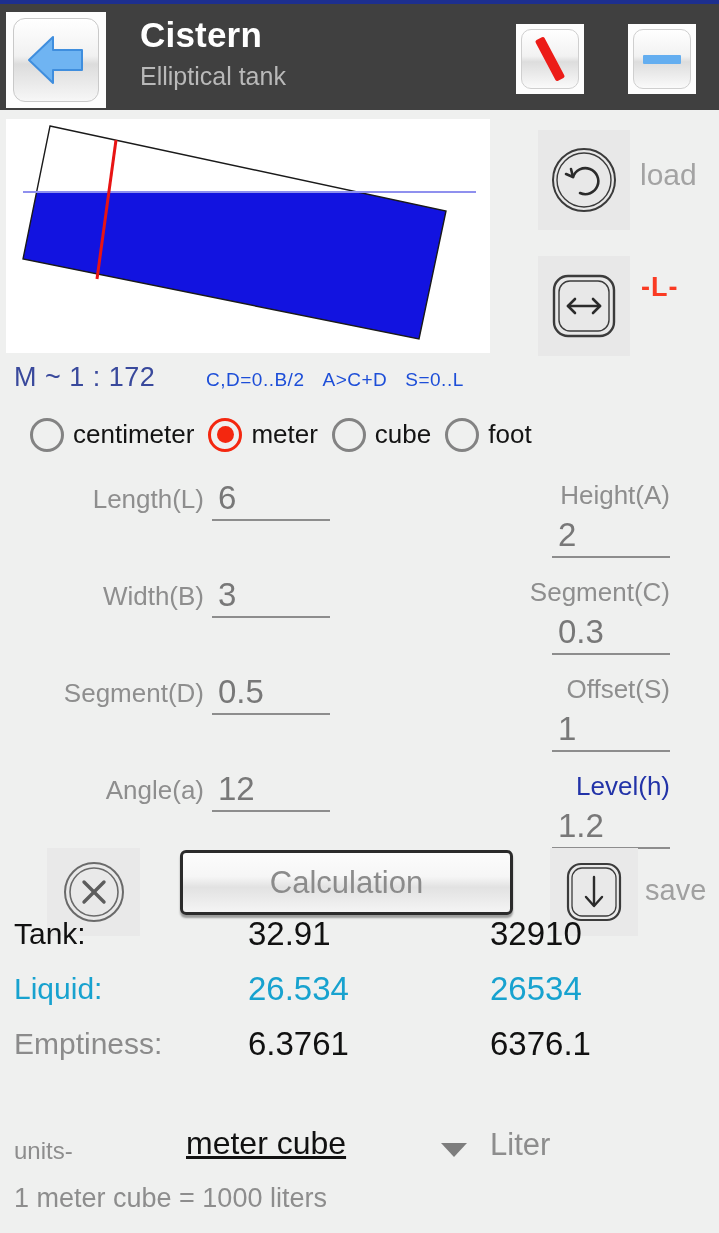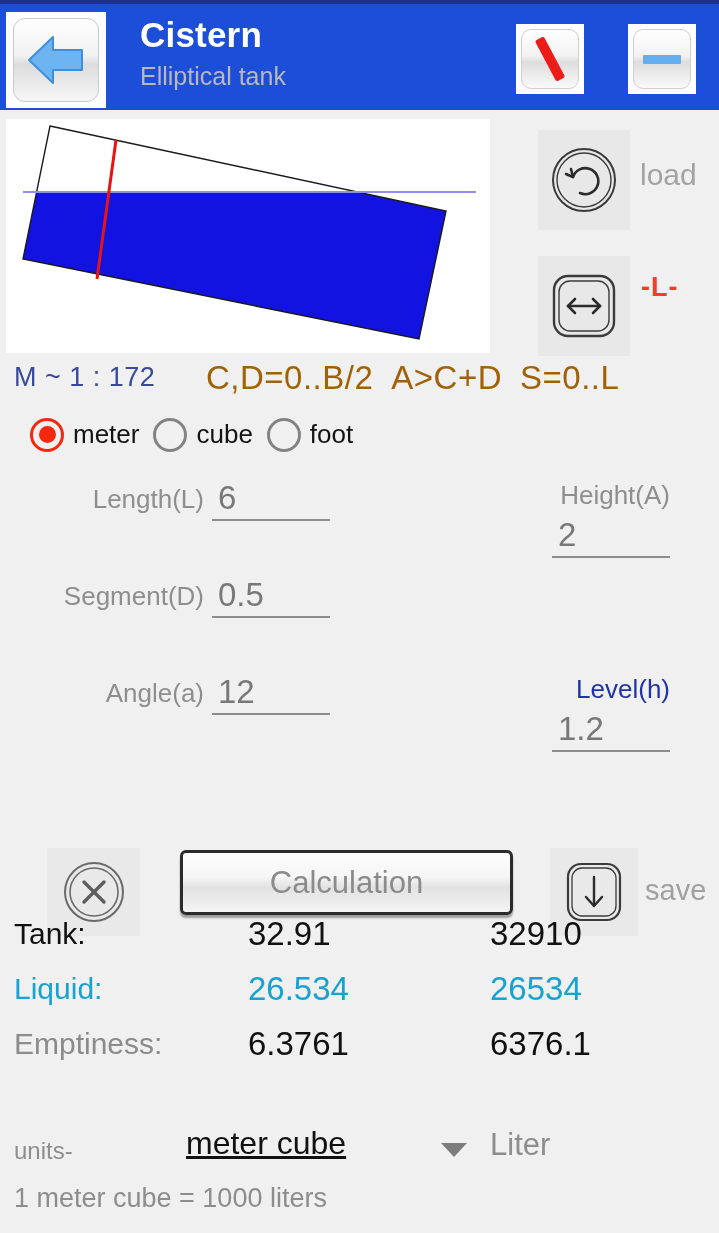--- a/index.html
+++ b/index.html
@@ -8,21 +8,21 @@
     background: #eff0ef;
     font-family: "Liberation Sans", sans-serif;
     overflow: hidden;
   }
   #root { position: relative; width: 719px; height: 1233px; background: #eff0ef; }
 
   
   .topline { position:absolute; top:0; left:0; width:719px; height:4px; background:#1d2f8f; }
   .titlebar {
     position:absolute; top:4px; left:0; width:719px; height:106px;
-    background:#1d4ed8;
+    background:#404040;
   }
   .backbtn {
     position:absolute; left:6px; top:8px; width:100px; height:96px;
     background:#fdfdfd;
     display:flex; align-items:center; justify-content:center;
   }
   .backbtn .inner{
     width:86px; height:84px; border-radius:12px;
     background: linear-gradient(180deg,#ffffff 0%,#f1f1f1 45%,#dcdcdc 55%,#f7f7f7 100%);
     border:1px solid #c9c9c9;
@@ -63,21 +63,21 @@
     position:absolute; left:640px; top:158px; font-size:30px; color:#a3a3a3;
   }
   .lbl-L {
     position:absolute; left:641px; top:272px; font-size:27px; font-weight:bold; color:#fa3b23;
     letter-spacing:1px;
   }
 
   
   .scale-row { position:absolute; left:0; top:358px; width:612px; height:44px; }
   .scale-m { position:absolute; left:14px; top:4px; font-size:27px; color:#39499c; letter-spacing:.5px;}
-  .scale-rules { position:absolute; left:206px; top:1px; font-size:33px; color:#a16207; letter-spacing:.5px; white-space:nowrap;}
+  .scale-rules { position:absolute; left:206px; top:11px; font-size:19px; color:#1d4ed8; letter-spacing:.5px; white-space:nowrap;}
   .scale-rules span { margin-right:18px; }
   .scale-rules span:last-child { margin-right:0; }
 
   
   .radio-row { position:absolute; left:0; top:407px; width:719px; height:55px; display:flex; align-items:center; }
   .radio-item { display:flex; align-items:center; margin-left:14px; }
   .radio-item:first-child { margin-left:30px; }
   .radio {
     width:34px; height:34px; border-radius:50%;
     border:3px solid #838383; background:transparent;
@@ -212,20 +212,24 @@
 
   <div class="scale-row">
     <div class="scale-m">M ~ 1 : 172</div>
     <div class="scale-rules">
       <span>C,D=0..B/2</span><span>A&gt;C+D</span><span>S=0..L</span>
     </div>
   </div>
 
   <div class="radio-row">
     <div class="radio-item">
+      <div class="radio"></div>
+      <div class="radio-label">centimeter</div>
+    </div>
+    <div class="radio-item">
       <div class="radio on"></div>
       <div class="radio-label">meter</div>
     </div>
     <div class="radio-item">
       <div class="radio"></div>
       <div class="radio-label">cube</div>
     </div>
     <div class="radio-item">
       <div class="radio"></div>
       <div class="radio-label">foot</div>
@@ -238,25 +242,39 @@
       <div class="fcell left">
         <span class="flabel">Length(L)</span>
         <span class="fvalue">6</span>
       </div>
       <div class="fcell right">
         <span class="flabel">Height(A)</span>
         <span class="fvalue">2</span>
       </div>
     </div>
 
+    <div class="frow">
+      <div class="fcell left">
+        <span class="flabel">Width(B)</span>
+        <span class="fvalue">3</span>
+      </div>
+      <div class="fcell right">
+        <span class="flabel">Segment(C)</span>
+        <span class="fvalue">0.3</span>
+      </div>
+    </div>
 
     <div class="frow">
       <div class="fcell left">
         <span class="flabel">Segment(D)</span>
         <span class="fvalue">0.5</span>
+      </div>
+      <div class="fcell right">
+        <span class="flabel">Offset(S)</span>
+        <span class="fvalue">1</span>
       </div>
     </div>
 
     <div class="frow">
       <div class="fcell left">
         <span class="flabel">Angle(a)</span>
         <span class="fvalue">12</span>
       </div>
       <div class="fcell right">
         <span class="flabel accent">Level(h)</span>

